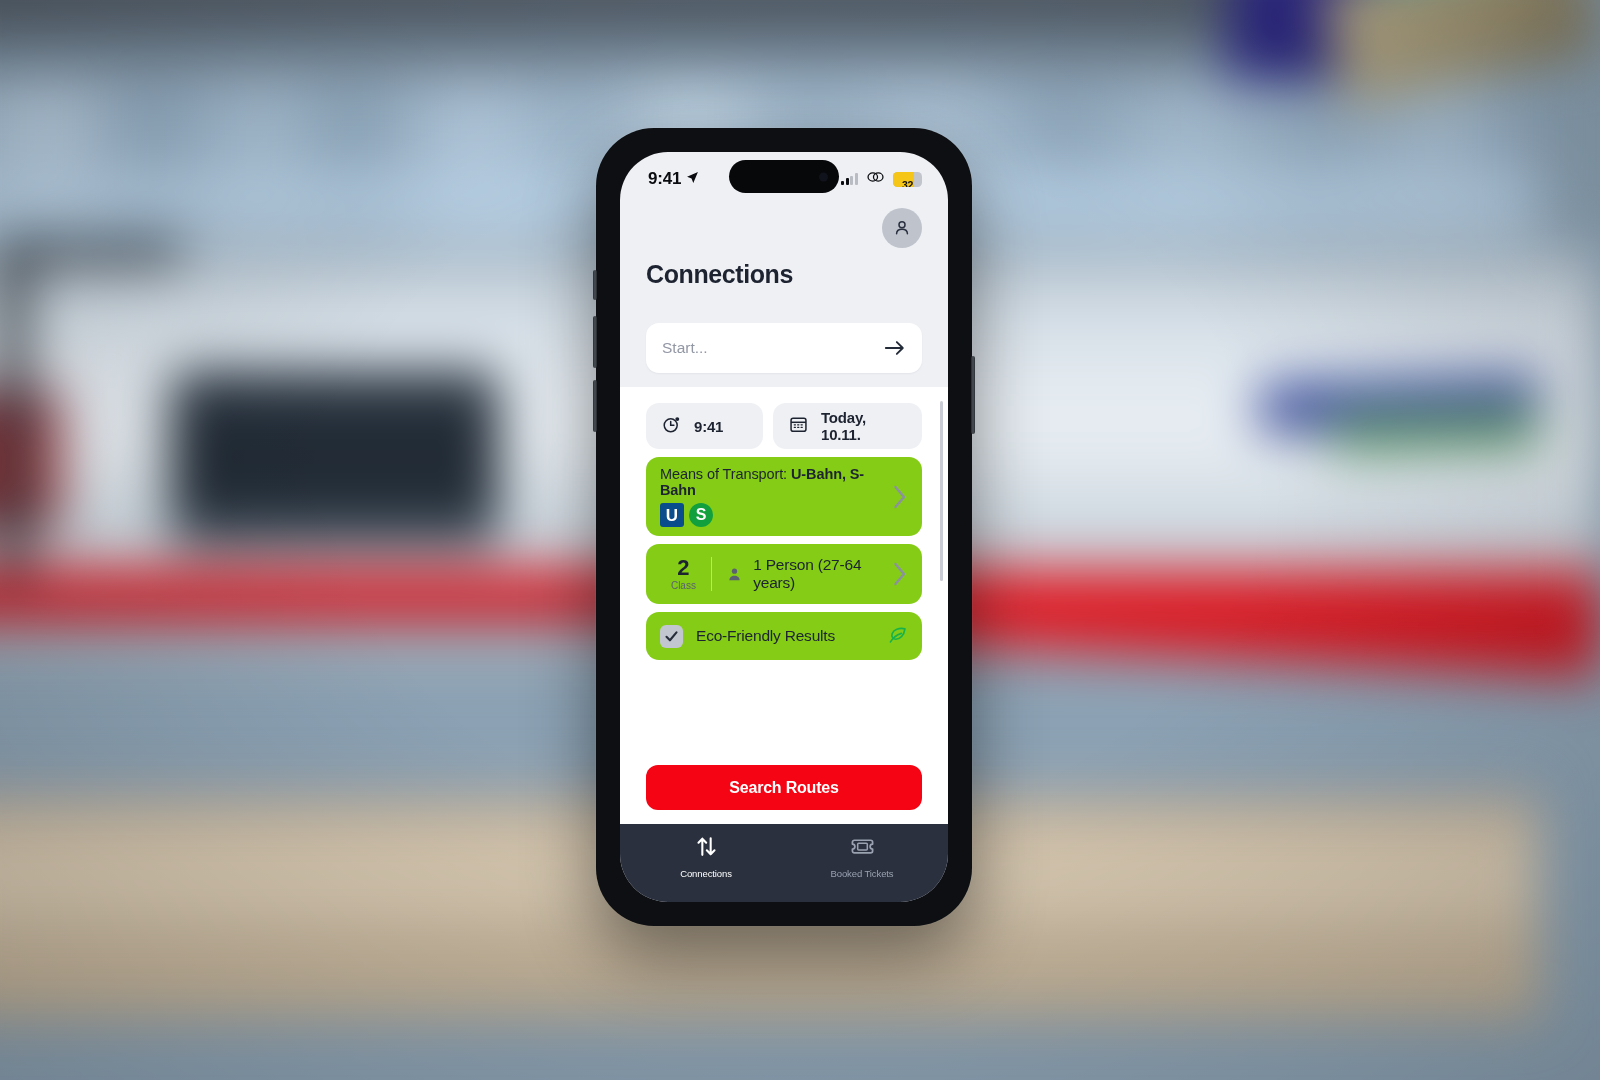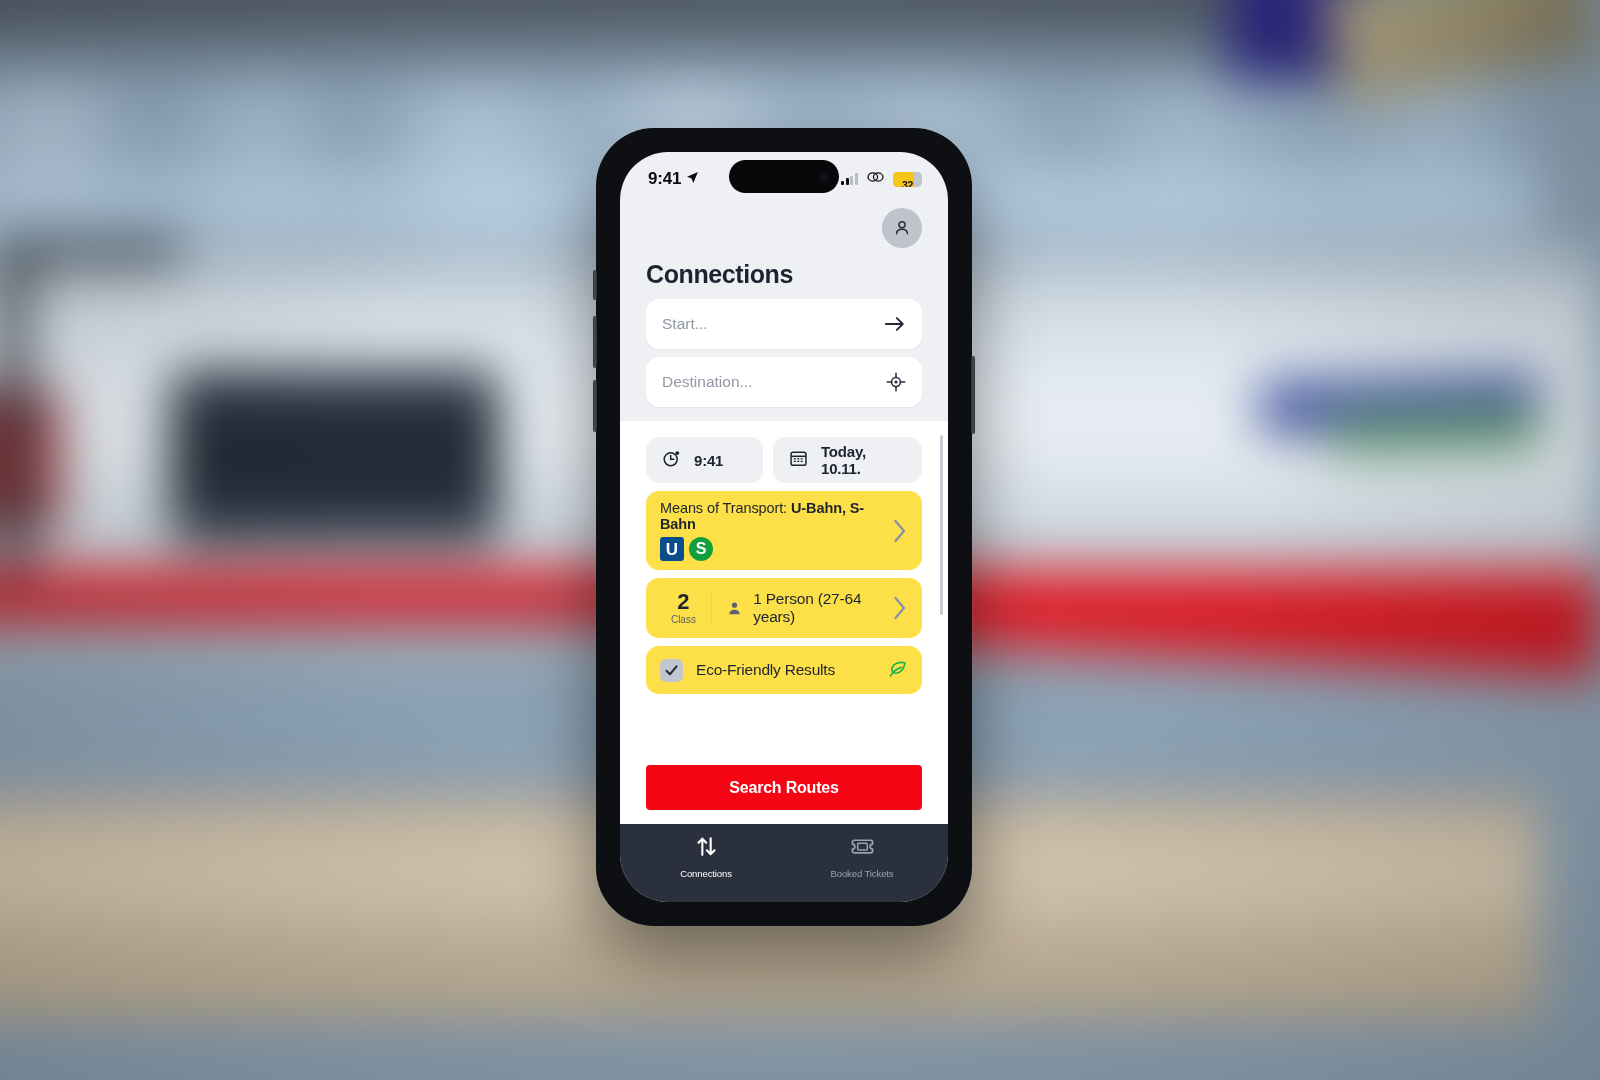--- a/index.html
+++ b/index.html
@@ -241,20 +241,21 @@
   #fields { padding: 10px 26px 14px; flex: 0 0 auto; }
   .field {
     position: relative;
     background: #fff;
     border-radius: 13px;
     height: 50px;
     display: flex; align-items: center;
     padding: 0 16px;
     margin-bottom: 8px;
     box-shadow: 0 1px 2px rgba(20,24,40,.05);
+    margin-top: 24px;
   }
   .field:last-child { margin-bottom: 0; }
   .field .val {
     font-size: 15.5px;
     color: #9297a4;
     flex: 1;
   }
   .field .act { display: flex; align-items: center; color: #232a38; }
 
   
@@ -266,21 +267,21 @@
     padding: 16px 26px 0;
   }
   #scrollbar {
     position: absolute;
     right: 5px; top: 14px;
     width: 3px; height: 180px;
     border-radius: 2px;
     background: #c9ccd4;
   }
   .opt-row {
-    background: #fde047;
+    background: #84cc16;
     border-radius: 13px;
     display: flex; align-items: center;
     margin-bottom: 8px;
     padding: 0 14px;
   }
   .datetime-row {
     display: flex; gap: 10px; margin-bottom: 8px;
   }
   .dt-chip {
     background: #eef0f4;
@@ -352,21 +353,21 @@
 
   
   #cta-wrap {
     flex: 0 0 auto;
     background: #fff;
     padding: 10px 26px 14px;
   }
   #search-btn {
     width: 100%; height: 45px;
     background: #f50514;
-    border: none; border-radius: 4px;
+    border: none; border-radius: 12px;
     color: #fff; font-size: 16px; font-weight: bold;
     font-family: "Liberation Sans", sans-serif;
     letter-spacing: -.2px;
     cursor: pointer;
   }
 
   
   #tabbar {
     flex: 0 0 78px;
     background: #2a303e;
@@ -465,30 +466,20 @@
 
     <div id="fields">
       <div class="field">
         <span class="val">Start...</span>
         <span class="act">
           <svg width="22" height="18" viewBox="0 0 24 18">
             <path d="M2 9h18M14 2.5 20.5 9 14 15.5" fill="none" stroke="#232a38" stroke-width="2" stroke-linecap="round" stroke-linejoin="round"></path>
           </svg>
         </span>
       </div>
-      <div class="field">
-        <span class="val">Destination...</span>
-        <span class="act">
-          <svg width="20" height="20" viewBox="0 0 24 24">
-            <circle cx="12" cy="12" r="5.3" fill="none" stroke="#232a38" stroke-width="1.8"></circle>
-            <circle cx="12" cy="12" r="1.9" fill="#232a38"></circle>
-            <path d="M12 1.5v4.2M12 18.3v4.2M1.5 12h4.2M18.3 12h4.2" stroke="#232a38" stroke-width="1.8" stroke-linecap="round"></path>
-          </svg>
-        </span>
-      </div>
     </div>
 
     <div id="scroll-area">
       <div id="scrollbar"></div>
 
       <div class="datetime-row">
         <div class="dt-chip time">
           <span>
             <svg width="19" height="19" viewBox="0 0 24 24">
               <circle cx="11" cy="13" r="8.2" fill="none" stroke="#1d2330" stroke-width="1.9"></circle>

